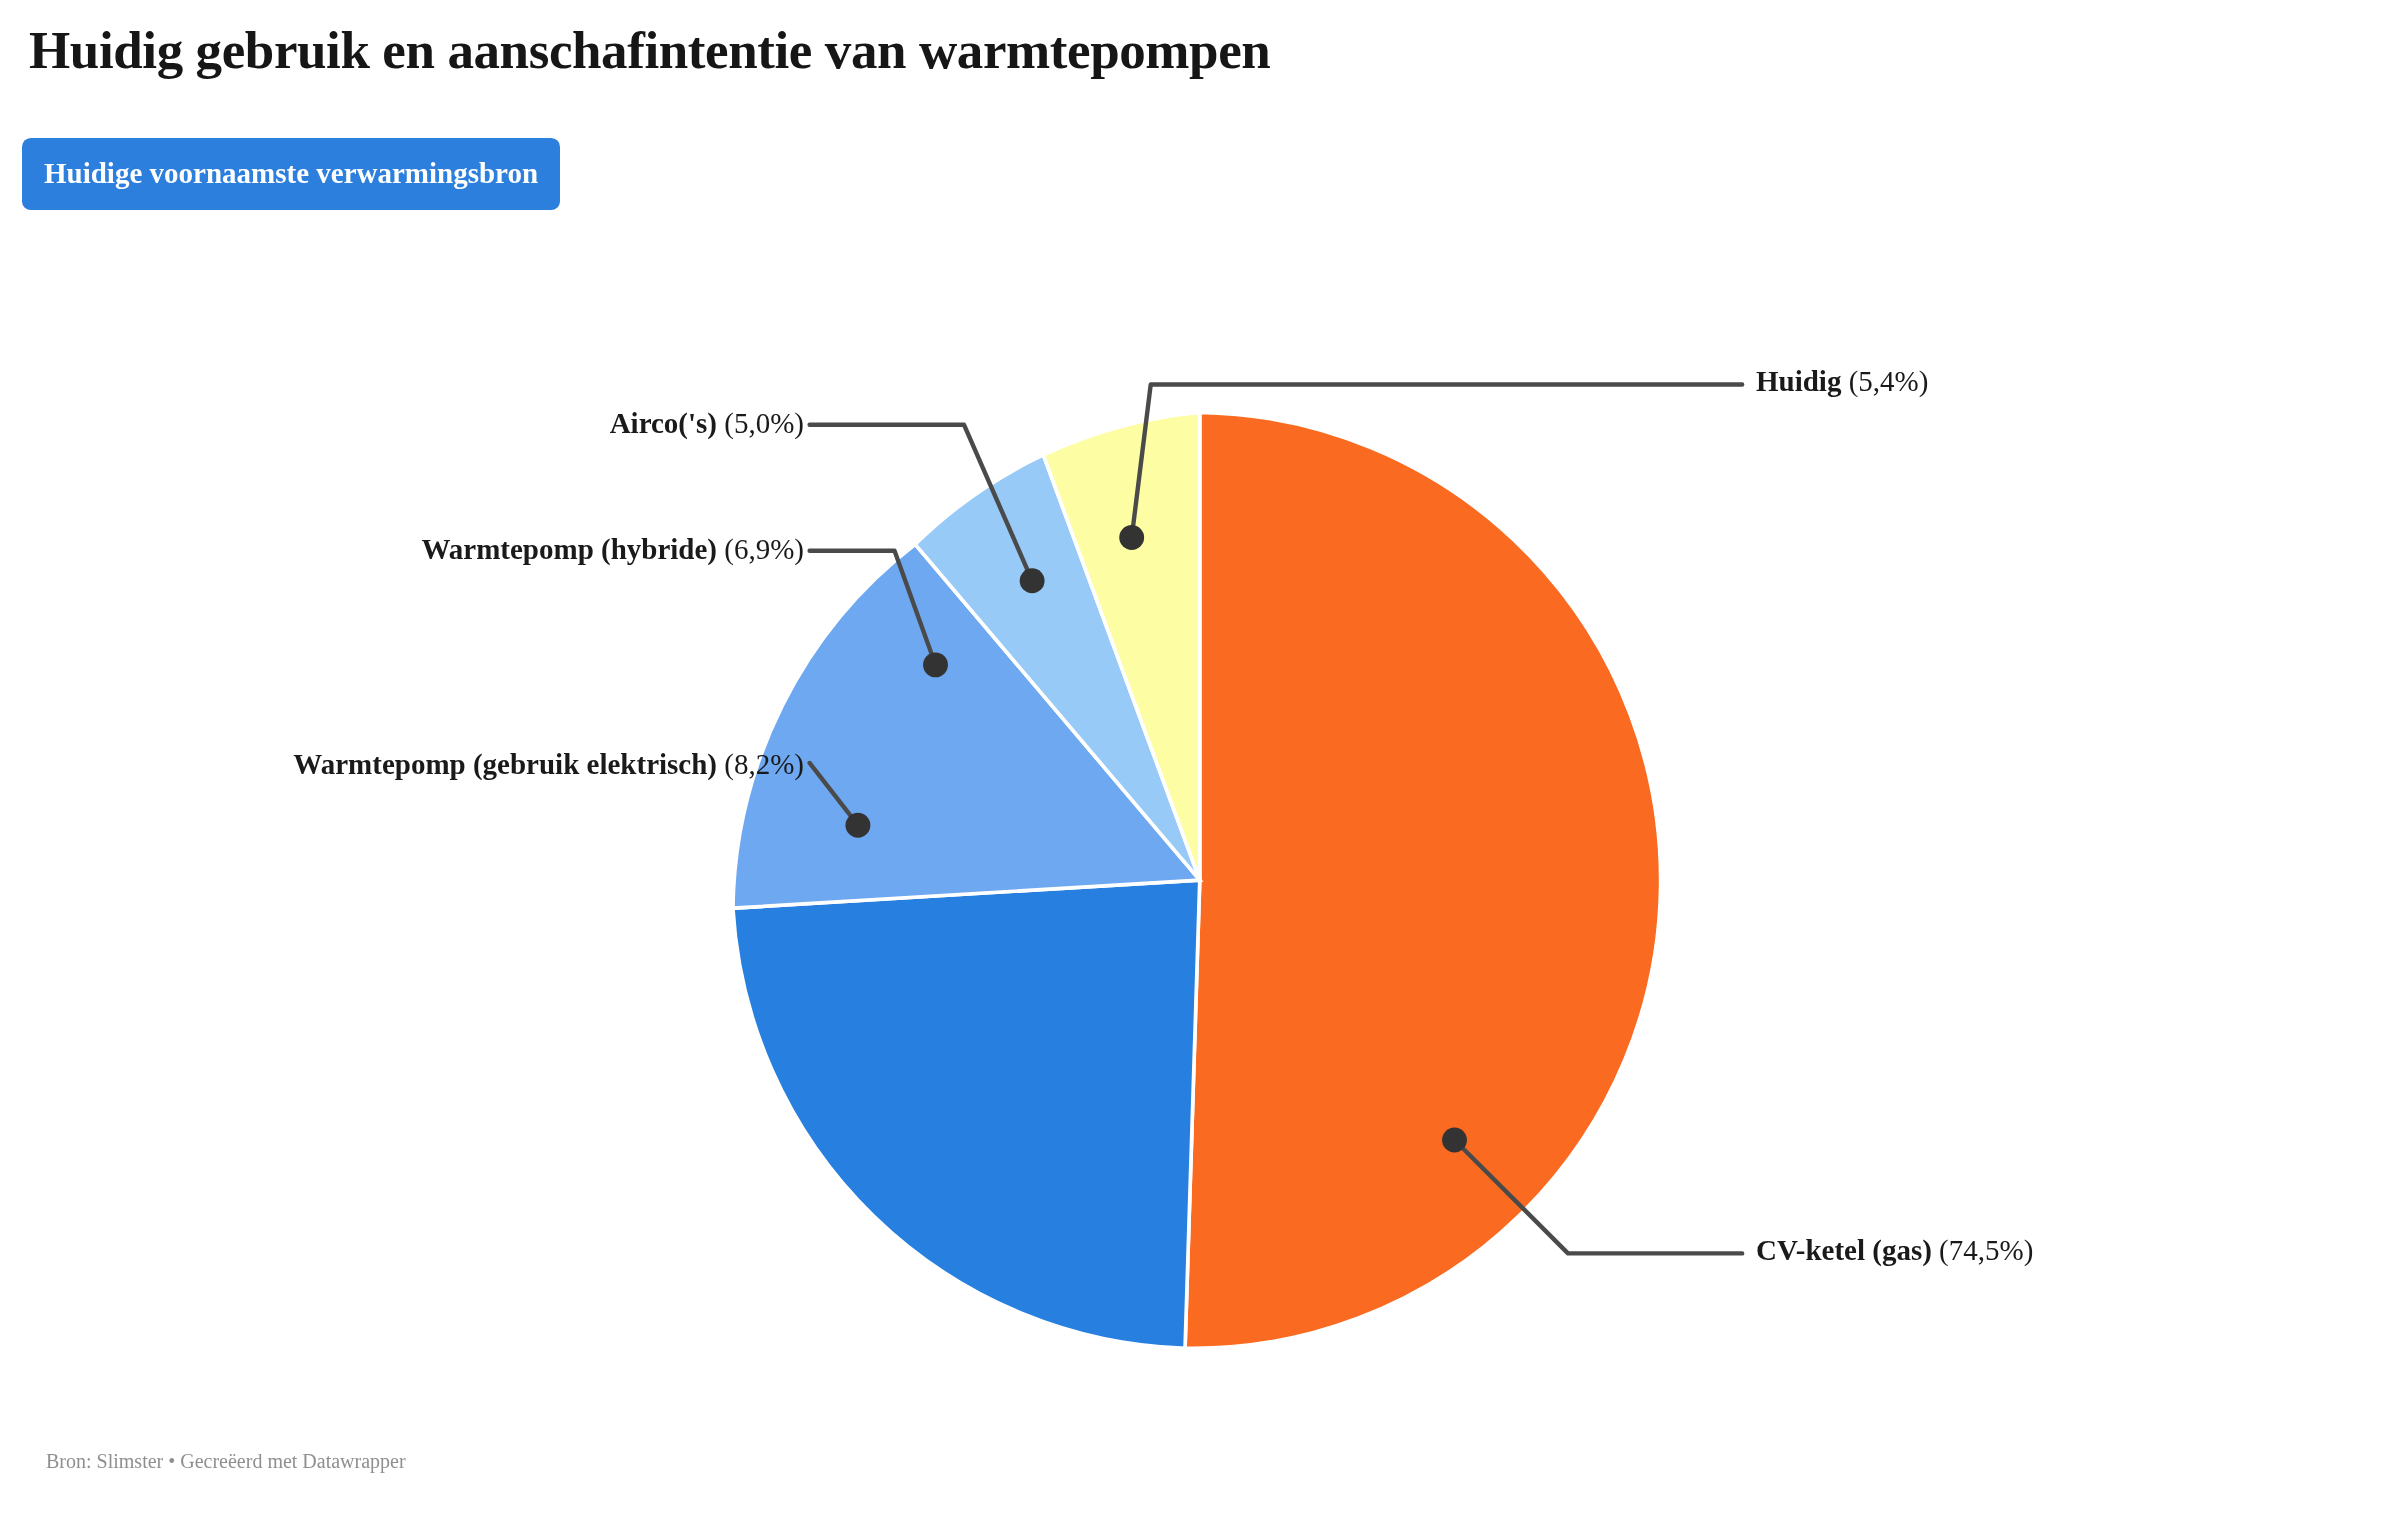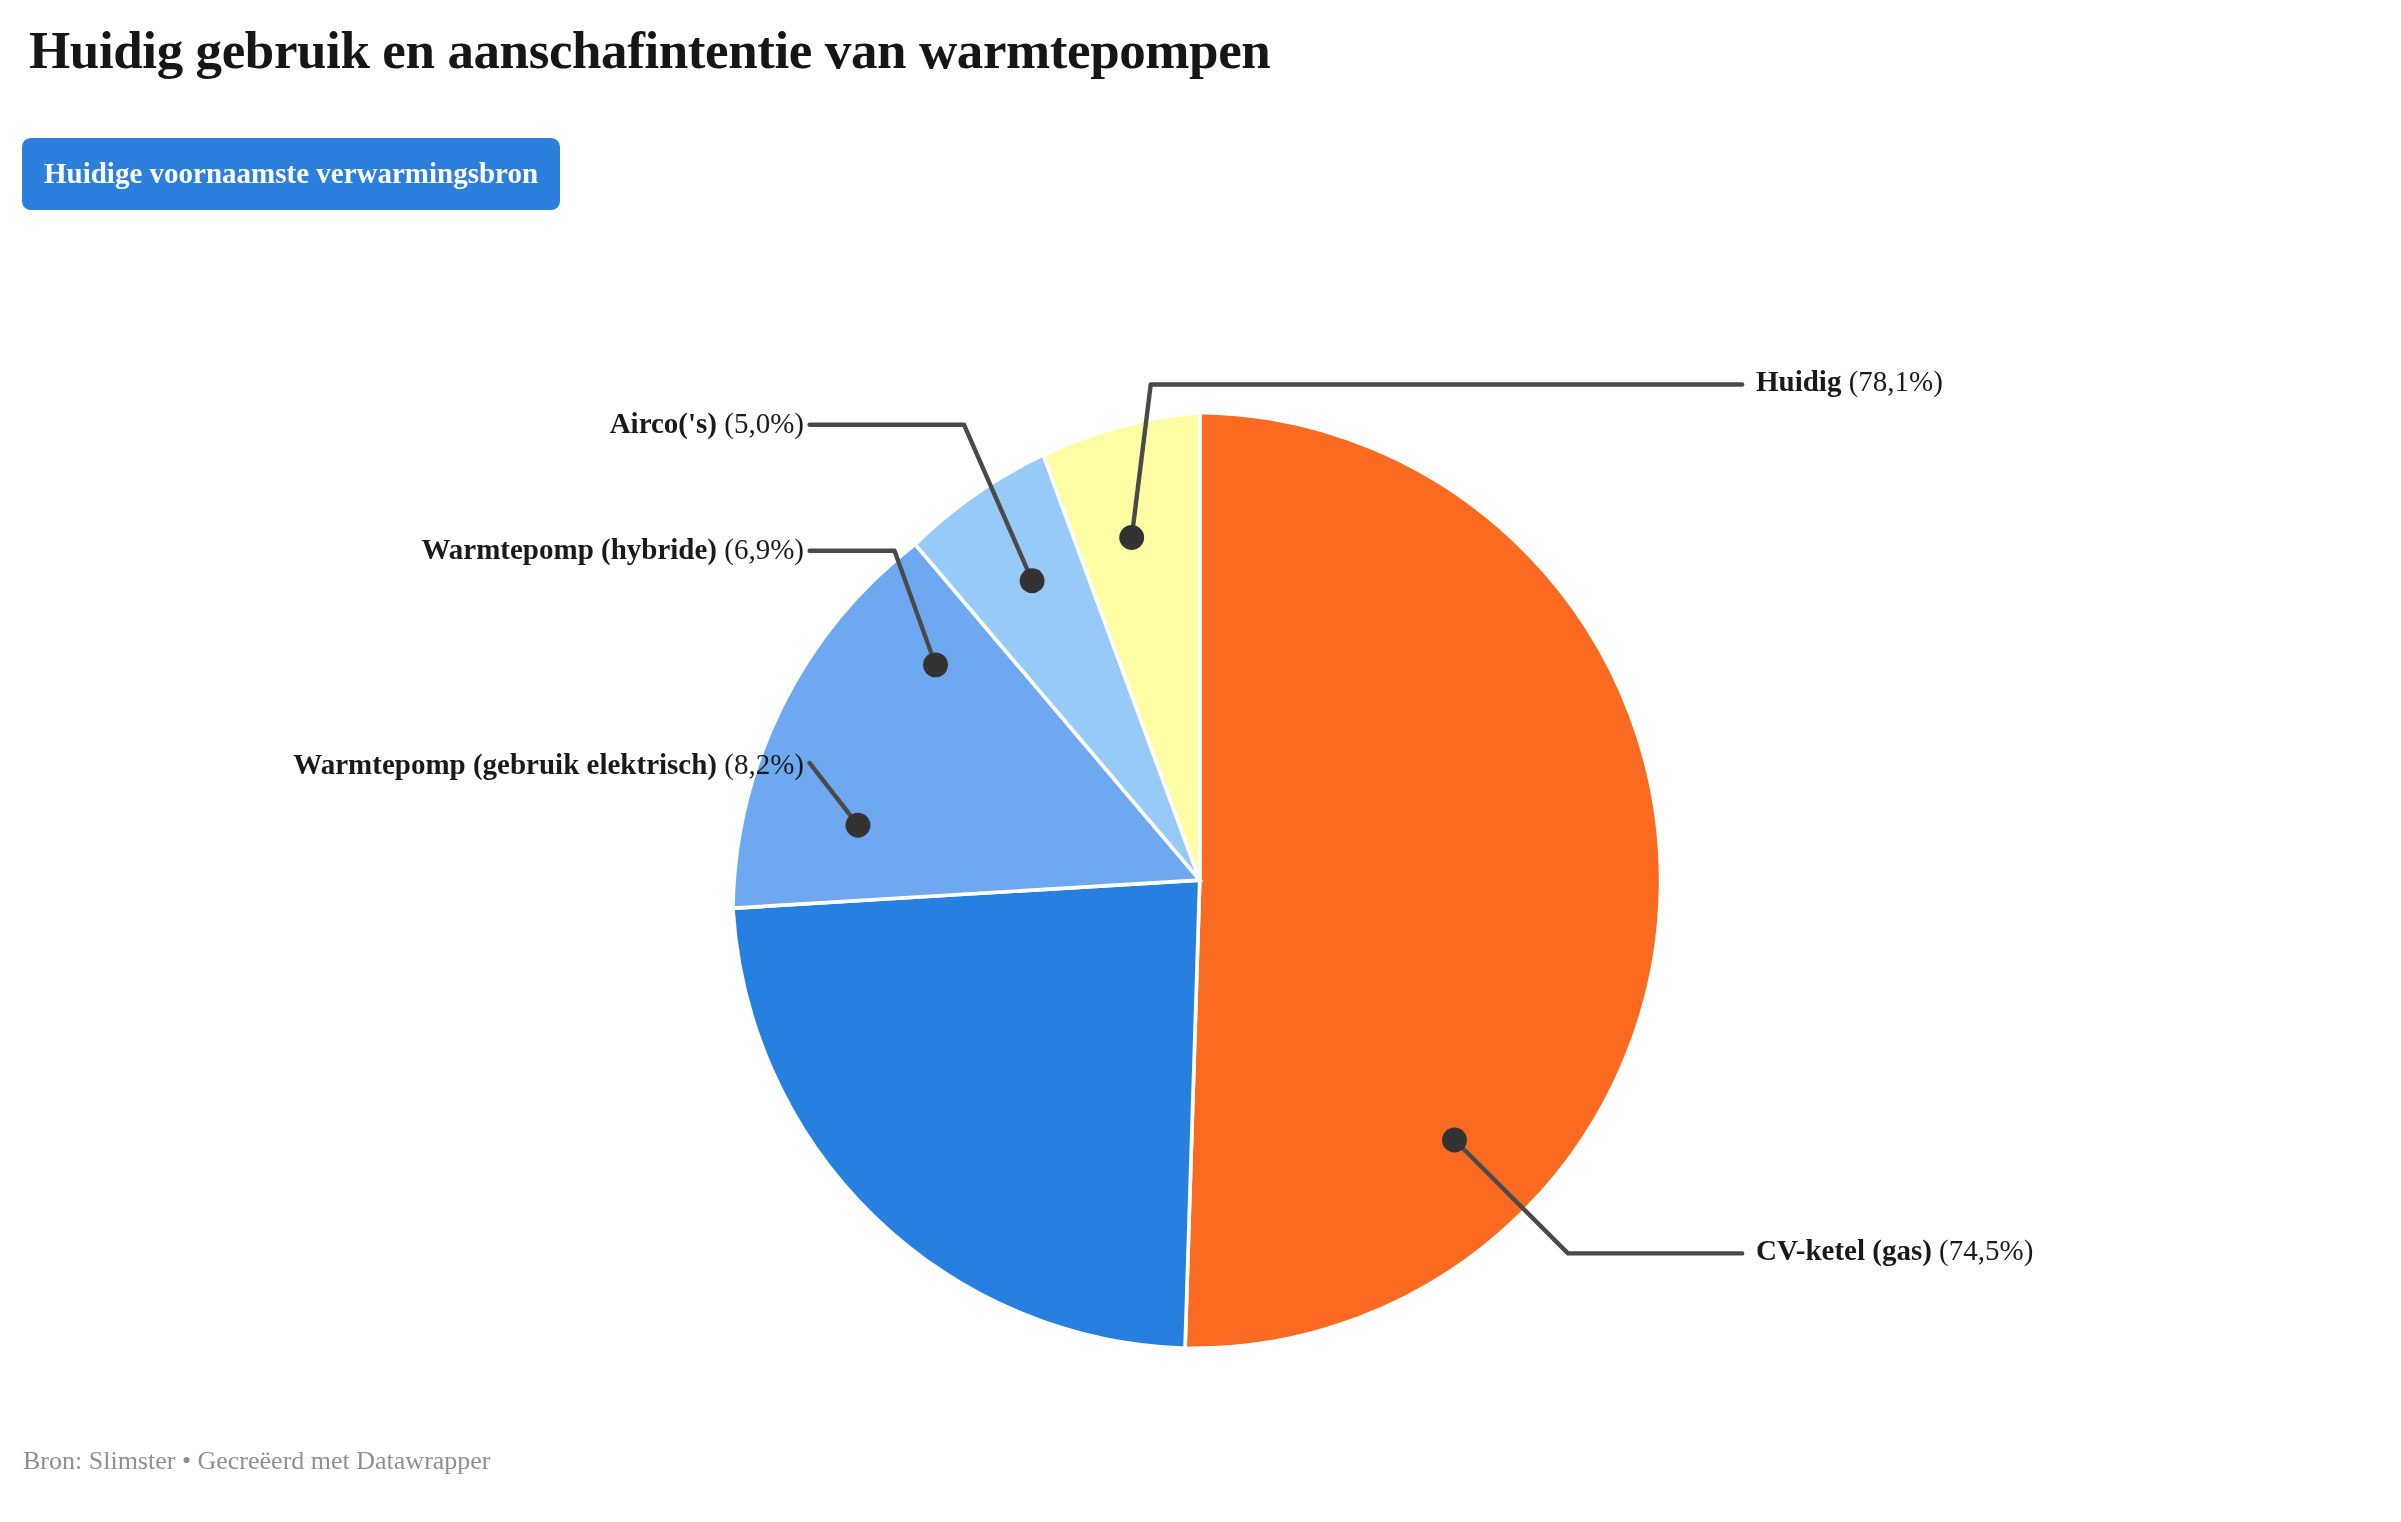--- a/index.html
+++ b/index.html
@@ -108,23 +108,23 @@
 
   #label-overige      { left: 1756px; top: 361px; }
   #label-airco        { left: 423px;  top: 403px;  width: 381px; }
   #label-hybride      { left: 182px;  top: 529px;  width: 622px; }
   #label-elektrisch   { left: 116px;  top: 743px; width: 688px; }
   #label-cvketel      { left: 1756px; top: 1230px; }
 
   
   #footer-note {
     position: absolute;
-    left: 23px;
+    left: 46px;
     top: 1444px;
-    font-size: 26px;
+    font-size: 20px;
     line-height: 34px;
     color: #8f8f8f;
     white-space: nowrap;
   }
 </style>
 </head>
 <body>
 
 <div class="page">
 
@@ -161,21 +161,21 @@
         <circle cx="1546" cy="734" r="17"></circle>
         <circle cx="1410" cy="793" r="17"></circle>
         <circle cx="1278" cy="908" r="17"></circle>
         <circle cx="1172" cy="1127" r="17"></circle>
         <circle cx="1987" cy="1557" r="17"></circle>
       </g>
     </svg>
 
     <div class="callout align-left" id="label-overige">
       <span class="name">Huidig</span>
-      <span class="pct">(78,1%)</span>
+      <span class="pct">(5,4%)</span>
     </div>
 
     <div class="callout align-right" id="label-airco">
       <span class="name">Airco('s)</span>
       <span class="pct">(5,0%)</span>
     </div>
 
     <div class="callout align-right" id="label-hybride">
       <span class="name">Warmtepomp (hybride)</span>
       <span class="pct">(6,9%)</span>

